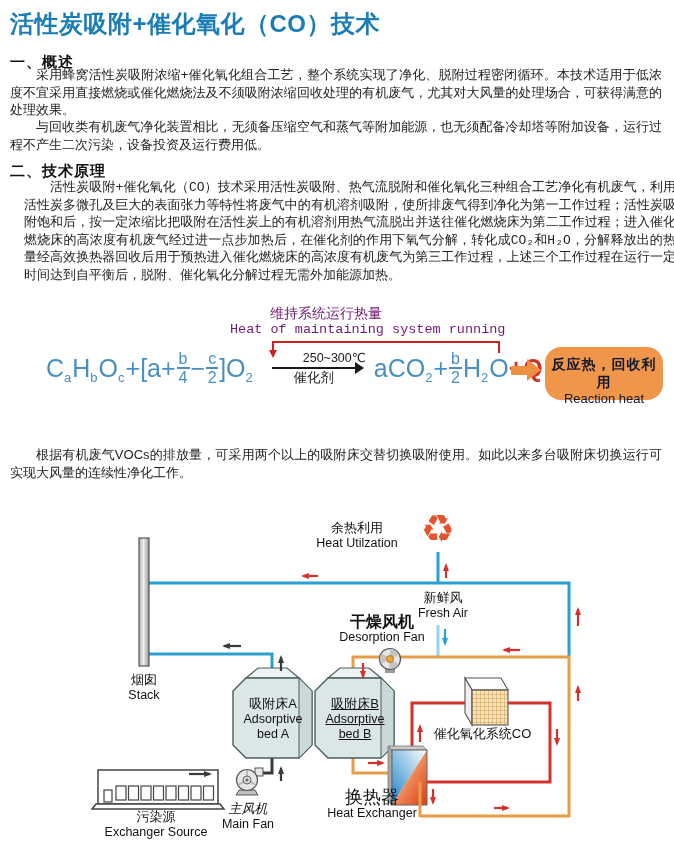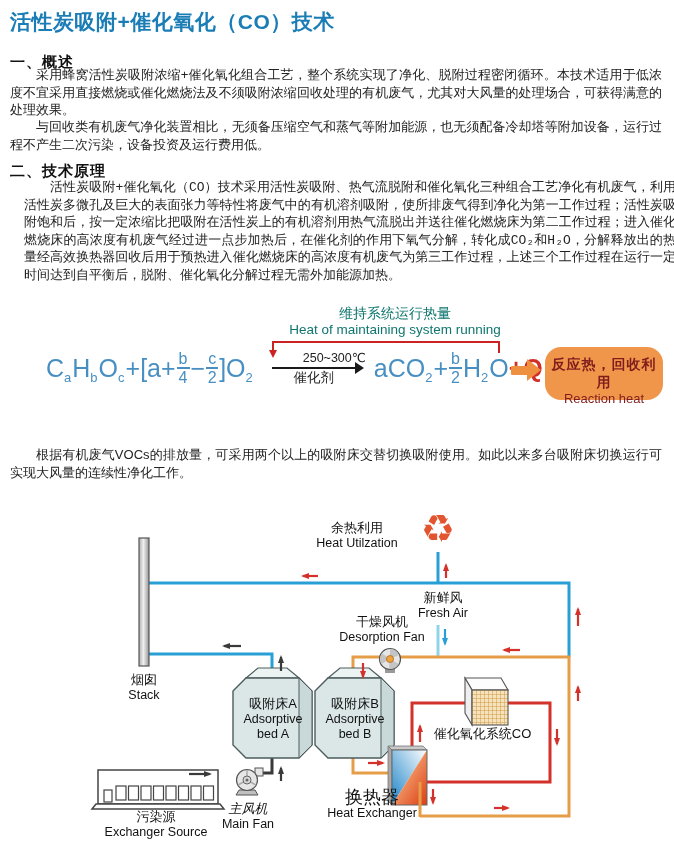--- a/index.html
+++ b/index.html
@@ -1,41 +1,41 @@
 <!DOCTYPE html>
 <html><head>
 <meta charset="utf-8">
 <style>
   html,body{margin:0;padding:0;}
   body{
     width:674px;height:842px;position:relative;background:#ffffff;
     font-family:"Liberation Sans","DejaVu Sans",sans-serif;color:#1a1a1a;overflow:hidden;
   }
   .abs{position:absolute;}
-  .doc-title{font-size:21px;font-weight:bold;color:#1b7db6;letter-spacing:.5px;}
+  .doc-title{font-size:24px;font-weight:bold;color:#1b7db6;letter-spacing:.5px;}
   .sec-h{font-size:15px;font-weight:bold;color:#111;letter-spacing:1px;}
   .para{font-size:13px;line-height:17.5px;color:#222;text-align:justify;text-indent:2em;}
   
   .f-row{display:flex;align-items:center;}
   .fm{font-size:25px;color:#478fc3;line-height:1;}
   .fsub{font-size:13px;color:#478fc3;transform:translateY(9px);margin-right:1px;line-height:1;}
   .frac{display:inline-flex;flex-direction:column;align-items:center;font-size:16px;line-height:17px;color:#478fc3;margin:0 1px;}
   .frac .num{border-bottom:2px solid #478fc3;padding:0 2px;}
   .rx{display:flex;flex-direction:column;align-items:center;margin:0 8px;color:#222;}
   .rx-top{font-size:12.5px;line-height:14px;margin-left:41px;}
   .rx-line{width:84px;height:2.5px;background:#1a1a1a;position:relative;margin:2px 0 1px;}
   .rx-line::after{content:'';position:absolute;right:-8px;top:-4.5px;border-left:9px solid #1a1a1a;border-top:6px solid transparent;border-bottom:6px solid transparent;}
   .rx-bottom{font-size:13.5px;line-height:15px;}
   .q{color:#d03028;font-weight:bold;}
-  .ann{color:#0f766e;text-align:center;}
+  .ann{color:#701a75;text-align:left;font-family:Liberation Mono, monospace;}
   .bracket{background:#cc2222;}
   .bracket-head{width:0;height:0;border-left:4.5px solid transparent;border-right:4.5px solid transparent;border-top:8px solid #cc2222;}
   .oarrow-stem{width:17px;height:9px;background:#ef9040;border-radius:1px;}
   .oarrow-head{width:0;height:0;border-left:14px solid #ef9040;border-top:11px solid transparent;border-bottom:11px solid transparent;}
-  .result-box{background:#f0964b;border-radius:16px;color:#7f1d1d;text-align:center;}
+  .result-box{background:#f0964b;border-radius:16px;color:#0f172a;text-align:center;}
   .result-cn{font-size:14px;font-weight:bold;letter-spacing:1px;line-height:18px;margin-top:8px;}
   .result-en{font-size:13px;line-height:16px;}
   
   .dlabel{position:absolute;text-align:center;font-size:12.5px;line-height:15.5px;color:#111;}
   .dlabel span{display:block;}
   .recycle{position:absolute;font-size:38px;line-height:38px;color:#e2552e;font-family:"DejaVu Sans",sans-serif;}
 </style>
 </head>
 <body>
 
@@ -235,33 +235,33 @@
 
   <div class="dlabel" style="left:287px;top:10px;width:140px;">
     <span style="font-size:13px;">余热利用</span>
     <span>Heat Utilzation</span>
   </div>
   <div class="dlabel" style="left:398px;top:80px;width:90px;">
     <span style="font-size:13px;">新鲜风</span>
     <span>Fresh Air</span>
   </div>
   <div class="dlabel" style="left:328px;top:104px;width:108px;">
-    <span style="font-size:13px;">干燥风机</span>
+    <span style="font-size:16px;font-weight:bold;">干燥风机</span>
     <span>Desorption Fan</span>
   </div>
   <div class="dlabel" style="left:104px;top:162px;width:80px;">
     <span style="font-size:13px;">烟囱</span>
     <span>Stack</span>
   </div>
   <div class="dlabel" style="left:235px;top:186px;width:76px;">
     <span style="font-size:13px;">吸附床A</span>
     <span>Adsorptive</span>
     <span>bed A</span>
   </div>
-  <div class="dlabel" style="left:317px;top:186px;width:76px;">
+  <div class="dlabel" style="left:317px;top:186px;width:76px;text-decoration:underline;">
     <span style="font-size:13px;">吸附床B</span>
     <span>Adsorptive</span>
     <span>bed B</span>
   </div>
   <div class="dlabel" style="left:420px;top:216px;width:125px;font-size:13px;">催化氧化系统CO</div>
   <div class="dlabel" style="left:320px;top:280px;width:104px;">
     <span style="font-size:18px;">换热器</span>
     <span>Heat Exchanger</span>
   </div>
   <div class="dlabel" style="left:216px;top:291px;width:64px;">

